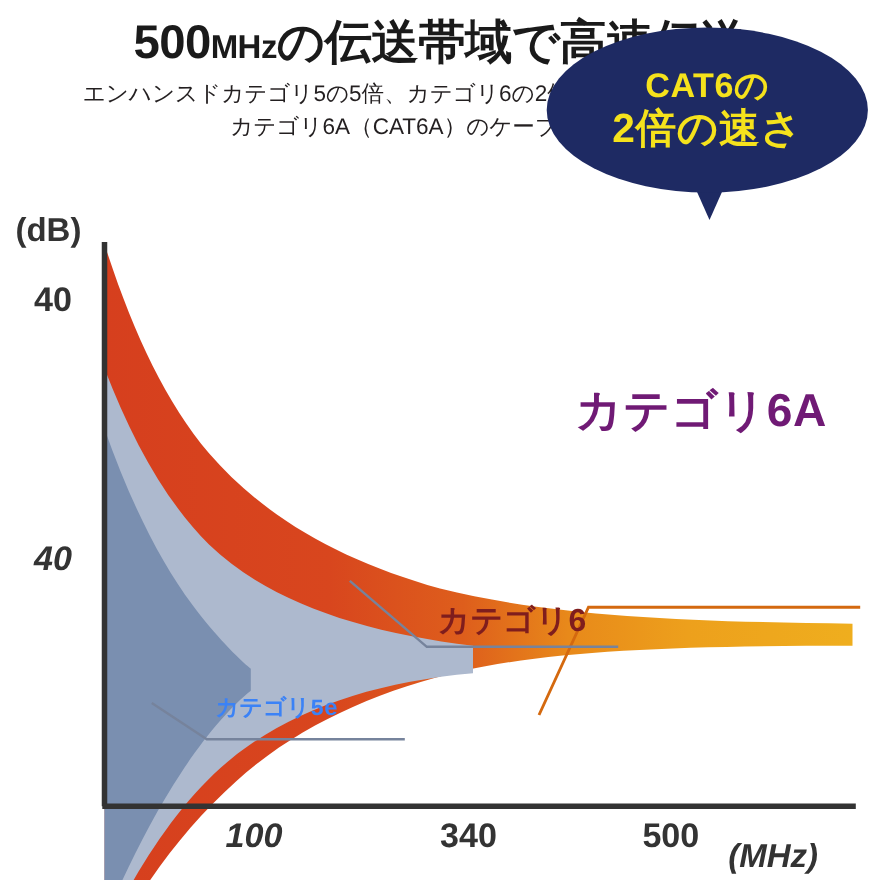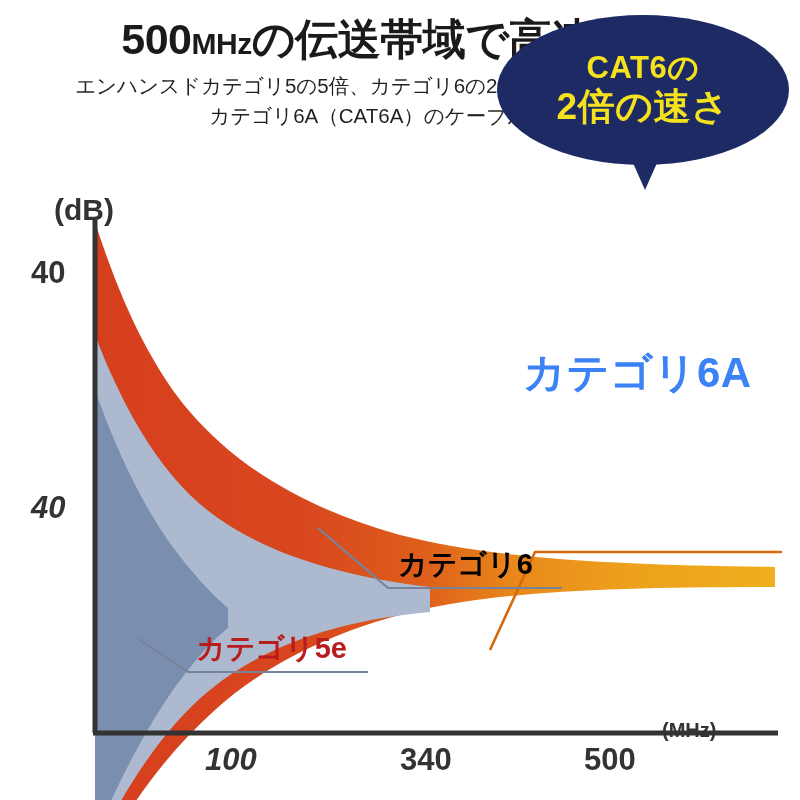--- a/index.html
+++ b/index.html
@@ -66,21 +66,20 @@
   .axis-text {
     position: absolute;
     font-weight: bold;
     color: #333333;
     white-space: nowrap;
   }
   #y-axis-unit {
     left: 14px;
     top: 43px;
     font-size: 30px;
-    margin-left: 40px;
   }
   #y-tick-80 {
     left: 31px;
     top: 105px;
     font-size: 31px;
   }
   #y-tick-40 {
     left: 31px;
     top: 340px;
     font-size: 31px;
@@ -88,55 +87,57 @@
   }
   .x-tick {
     top: 592px;
     font-size: 31px;
   }
   #x-tick-100 { left: 205px; font-style: italic; }
   #x-tick-250 { left: 400px; }
   #x-tick-500 { left: 584px; }
   #x-axis-unit {
     left: 662px;
-    top: 569px;
-    font-size: 20px;
+    top: 612px;
+    font-size: 30px;
+    font-style: italic;
   }
 
   
   .series-label {
     position: absolute;
     white-space: nowrap;
     font-weight: bold;
   }
   #label-cat6a {
     left: 523px;
     top: 195px;
     font-size: 42px;
-    color: #3b82f6;
+    color: #701a75;
     letter-spacing: 0.5px;
   }
   #label-cat6 {
     left: 398px;
     top: 395px;
     font-size: 29px;
-    color: #000000;
+    color: #7f1d1d;
   }
   #label-cat5e {
     left: 196px;
     top: 479px;
-    font-size: 29px;
-    color: #b91c1c;
+    font-size: 21px;
+    color: #3b82f6;
+    font-family: Liberation Mono, monospace;
   }
 
   
   #callout-badge {
     position: absolute;
     left: 497px;
-    top: 15px;
+    top: 25px;
     width: 292px;
     height: 150px;
   }
   #callout-ellipse {
     position: absolute;
     left: 0;
     top: 0;
     width: 292px;
     height: 150px;
     border-radius: 50%;

